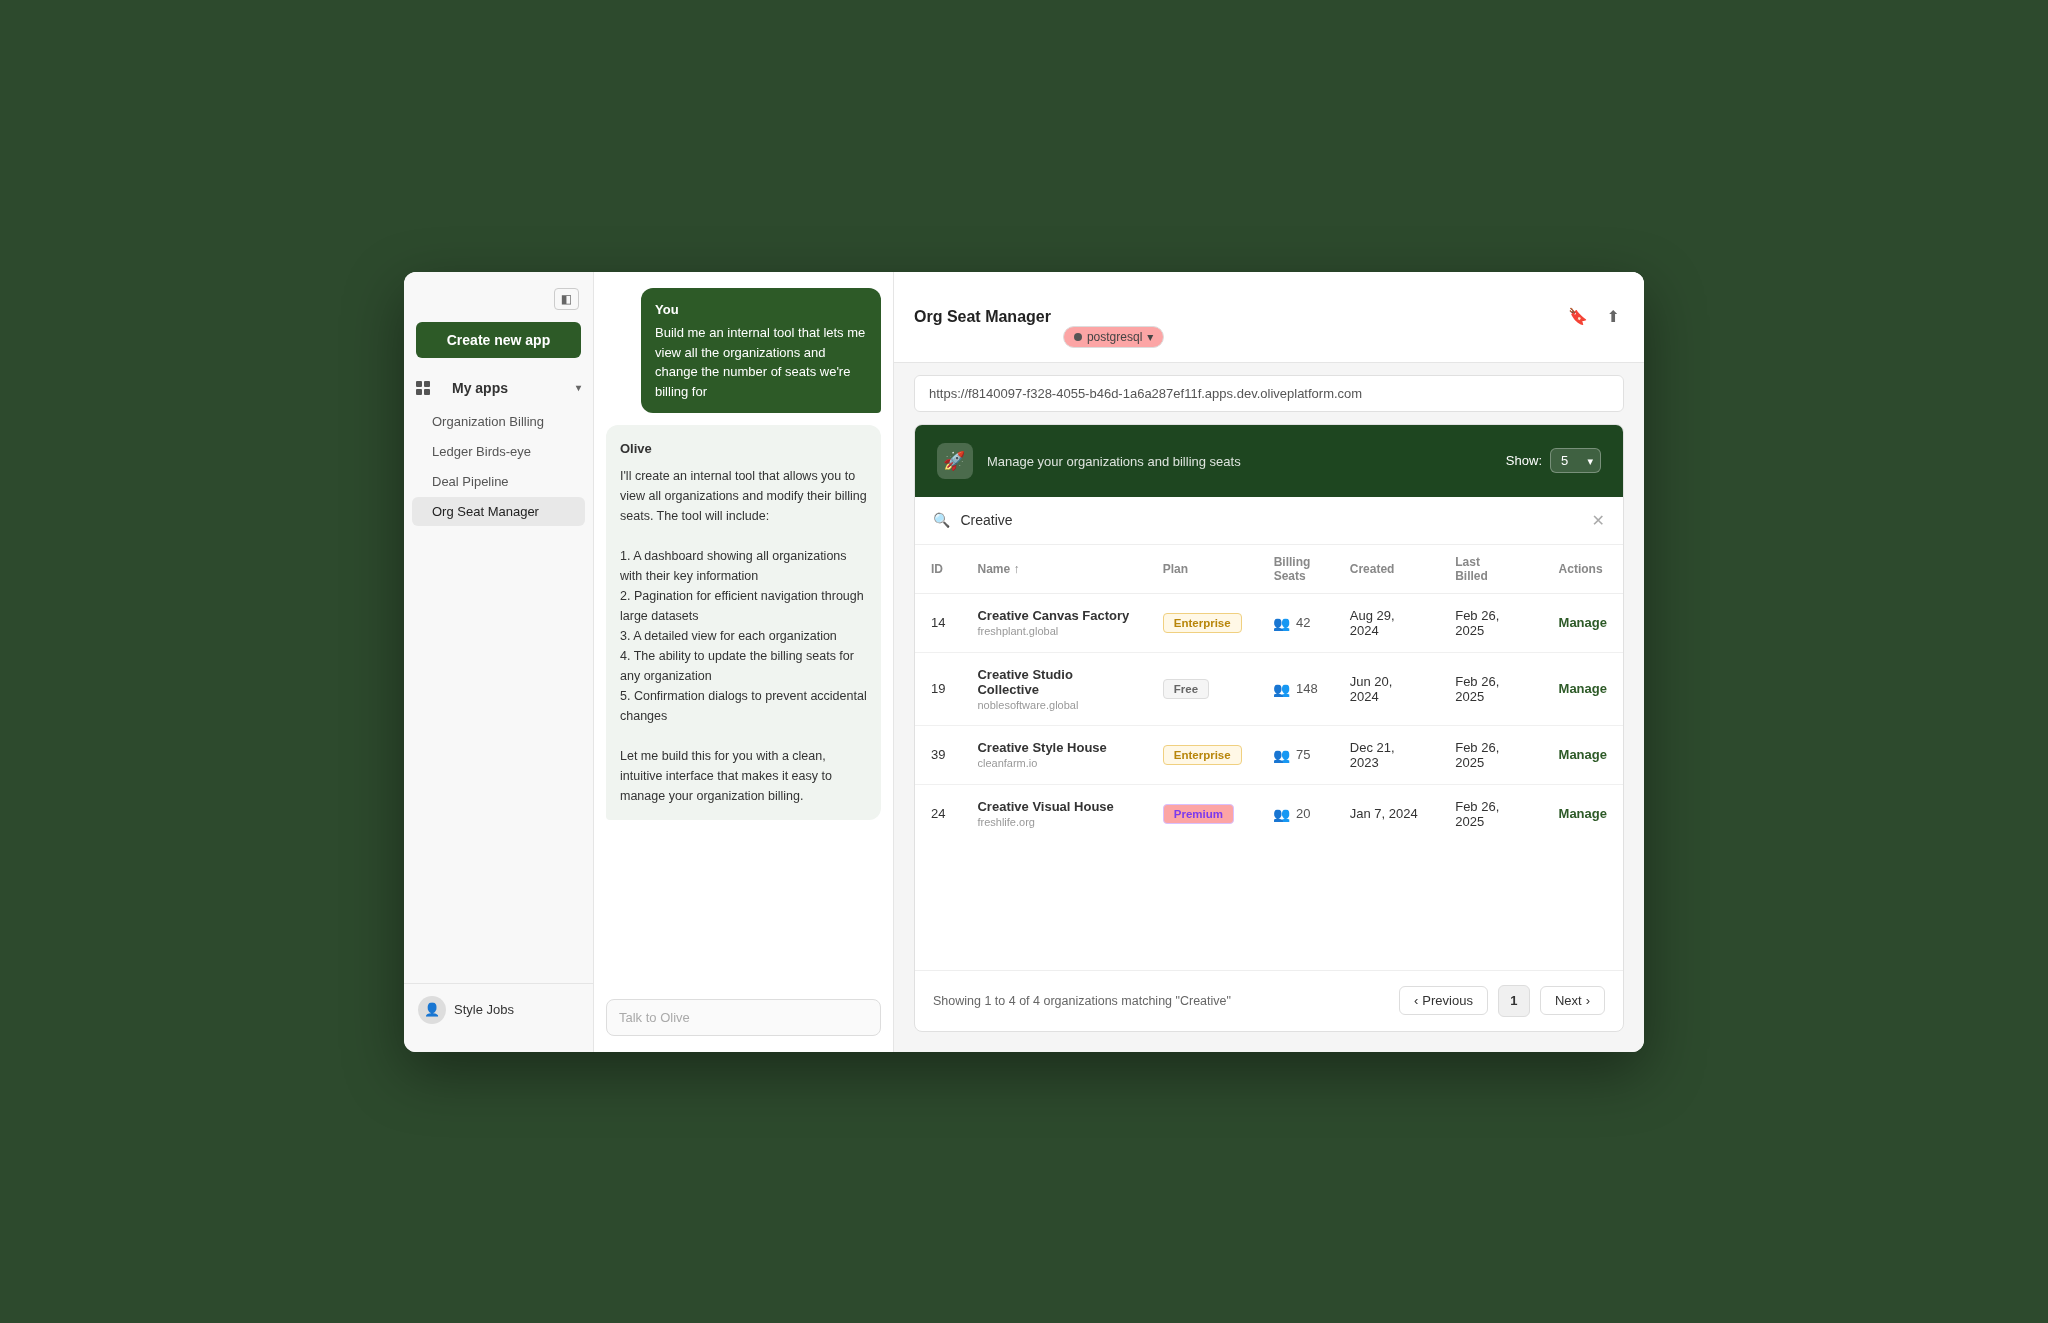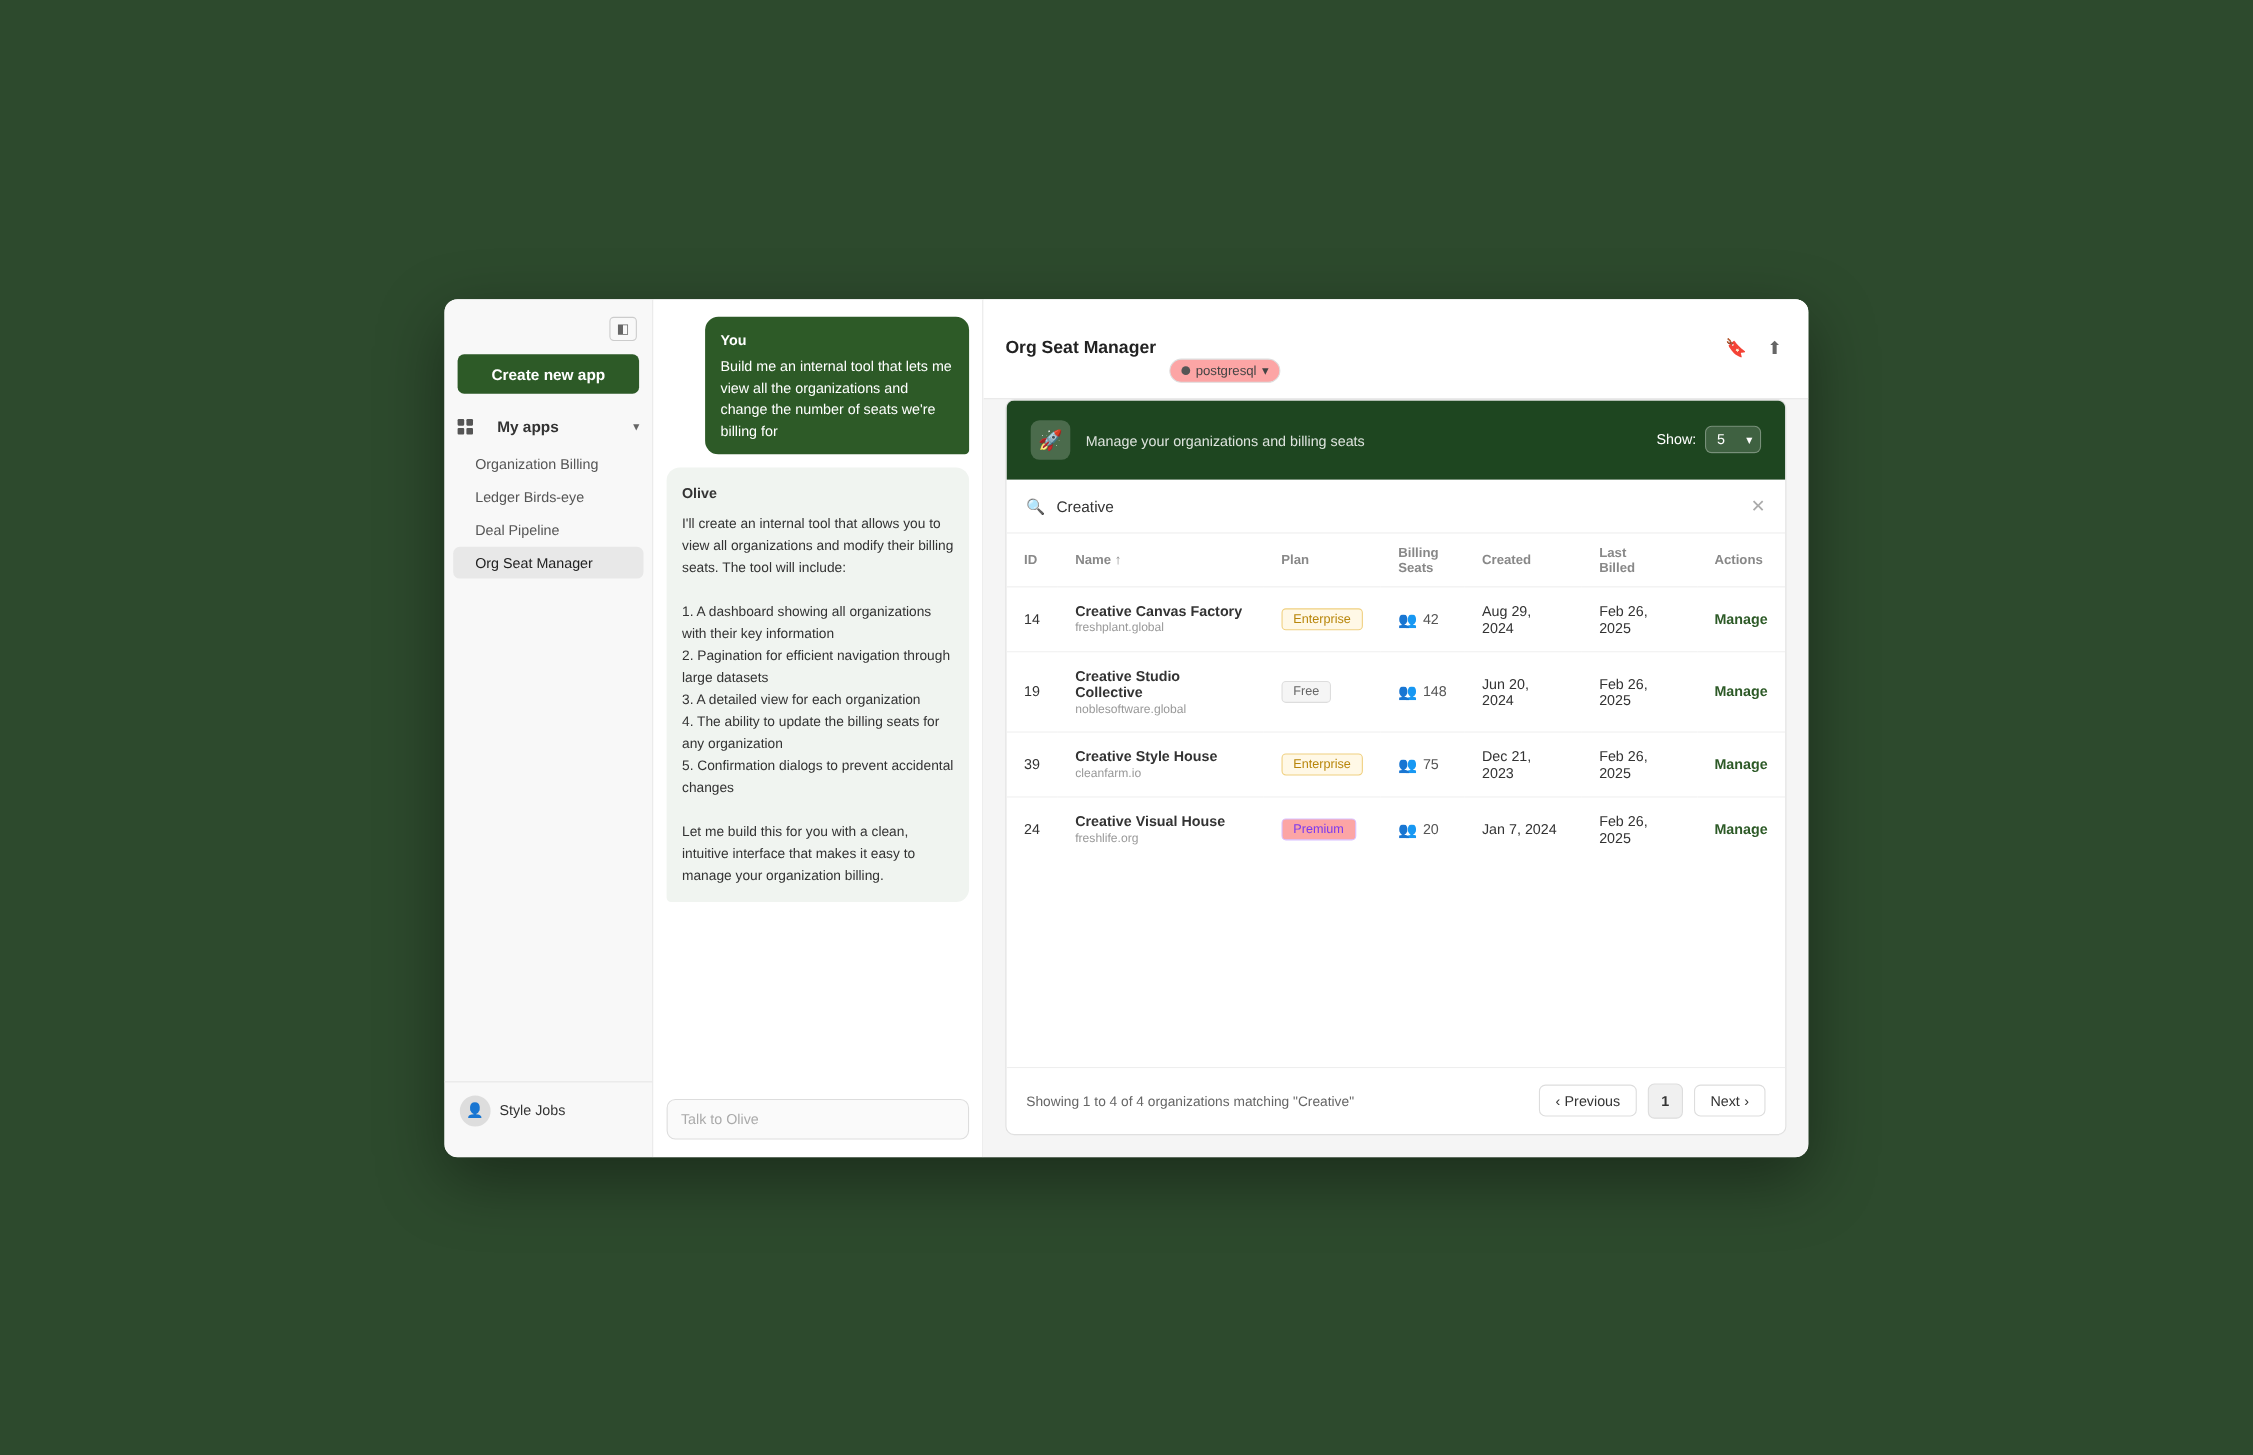--- a/index.html
+++ b/index.html
@@ -348,21 +348,21 @@
       color: #333;
       vertical-align: middle;
     }
     .org-name { font-weight: 700; font-size: 13px; }
     .org-domain { font-size: 11px; color: #999; margin-top: 2px; }
     .plan-badge {
       display: inline-block;
       padding: 3px 10px;
       border-radius: 4px;
       font-size: 11.5px;
-      font-weight: 400;
+      font-weight: 700;
       text-align: center;
     }
     .plan-enterprise { background: #fff8e6; color: #b8860b; border: 1px solid #f0d080; }
     .plan-free { background: #f5f5f5; color: #666; border: 1px solid #ddd; }
     .plan-premium { background: #fca5a5; color: #7c3aed; border: 1px solid #d8c0ff; }
     .seats-cell {
       display: flex;
       align-items: center;
       gap: 5px;
       color: #555;
@@ -482,20 +482,21 @@
       <div class="db-badge">
         <span class="db-dot"></span>
         <span>postgresql</span>
         <span>▾</span>
       </div>
       <div class="header-actions">
         <button class="header-icon-btn">🔖</button>
         <button class="header-icon-btn">⬆</button>
       </div>
     </div>
+    <div class="url-bar">https://f8140097-f328-4055-b46d-1a6a287ef11f.apps.dev.oliveplatform.com</div>
 
     <div class="app-inner">
       <div class="app-header-banner">
         <div class="app-icon">🚀</div>
         <div class="app-title-group">
           <div class="app-subtitle">Manage your organizations and billing seats</div>
         </div>
         <div class="show-control">
           <span>Show:</span>
           <div class="show-select-wrapper">

